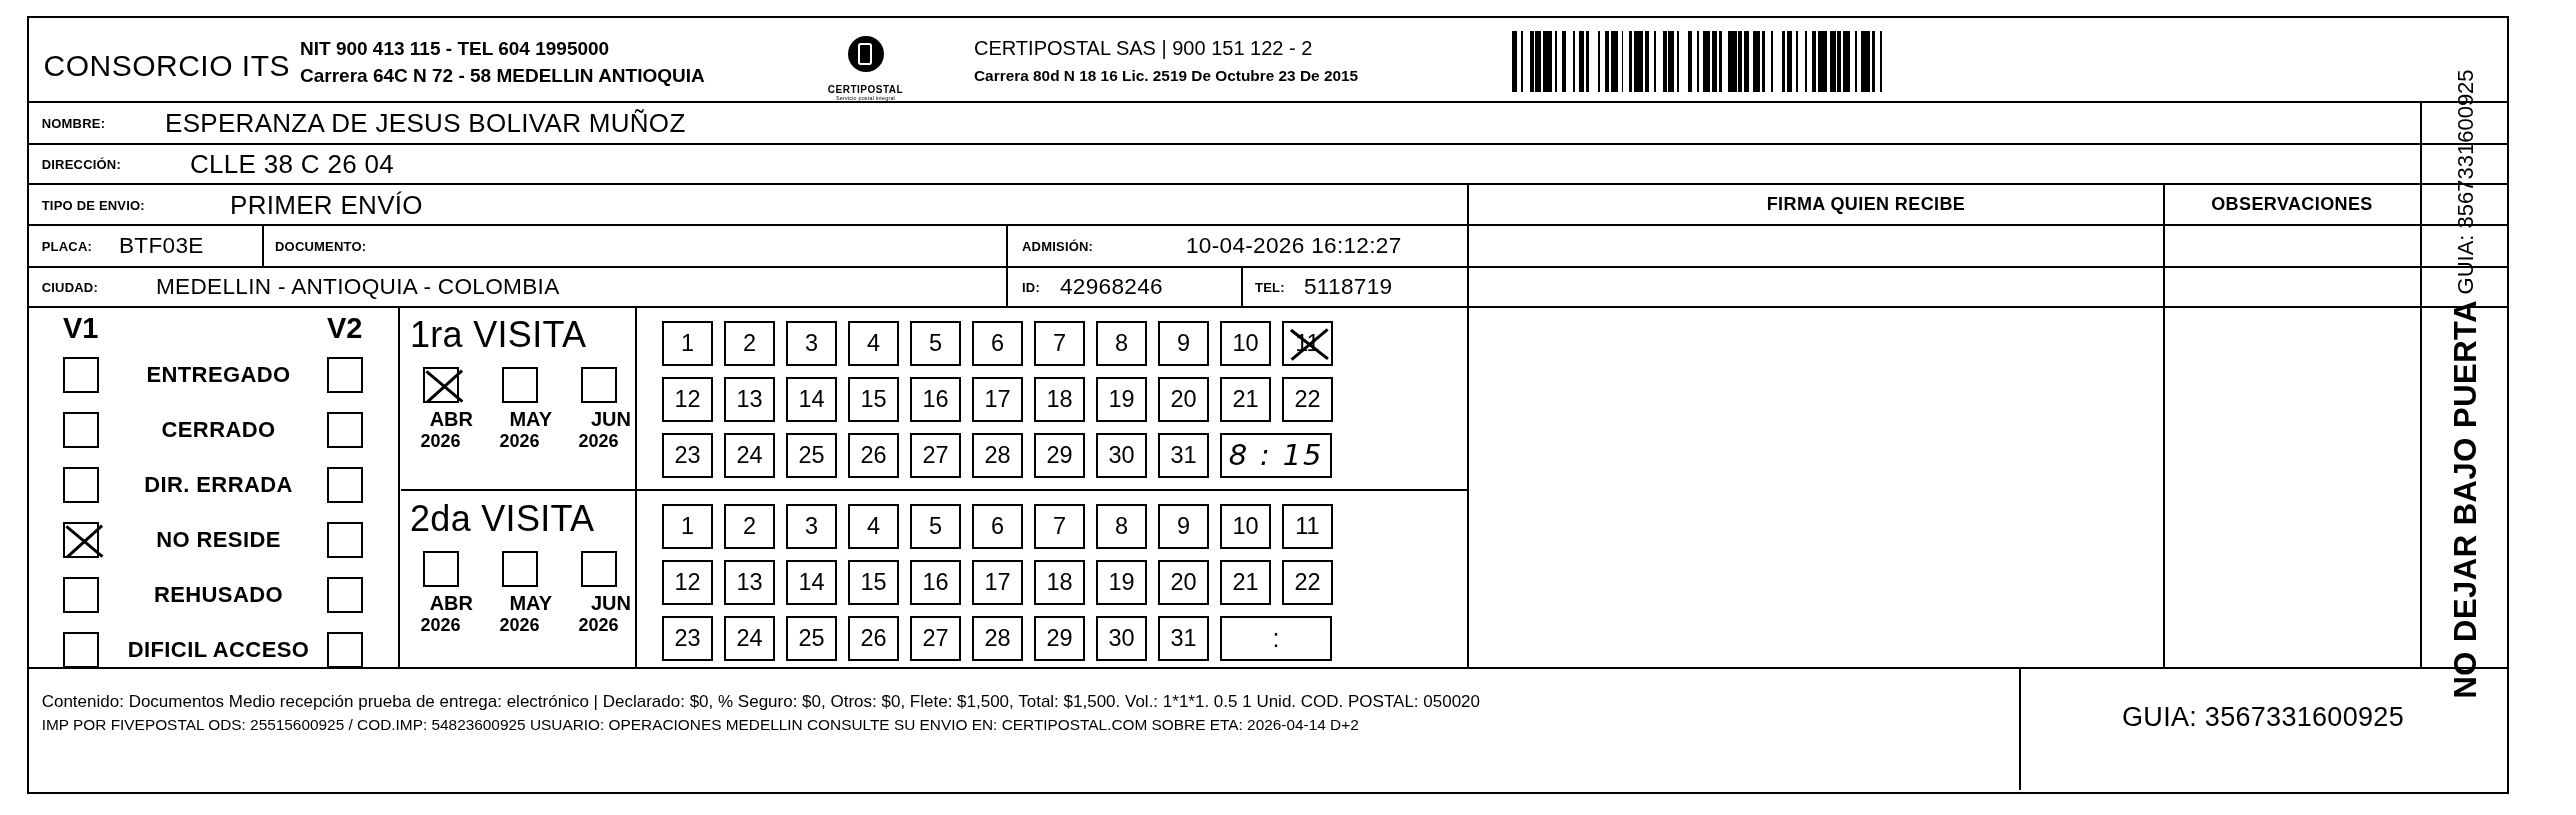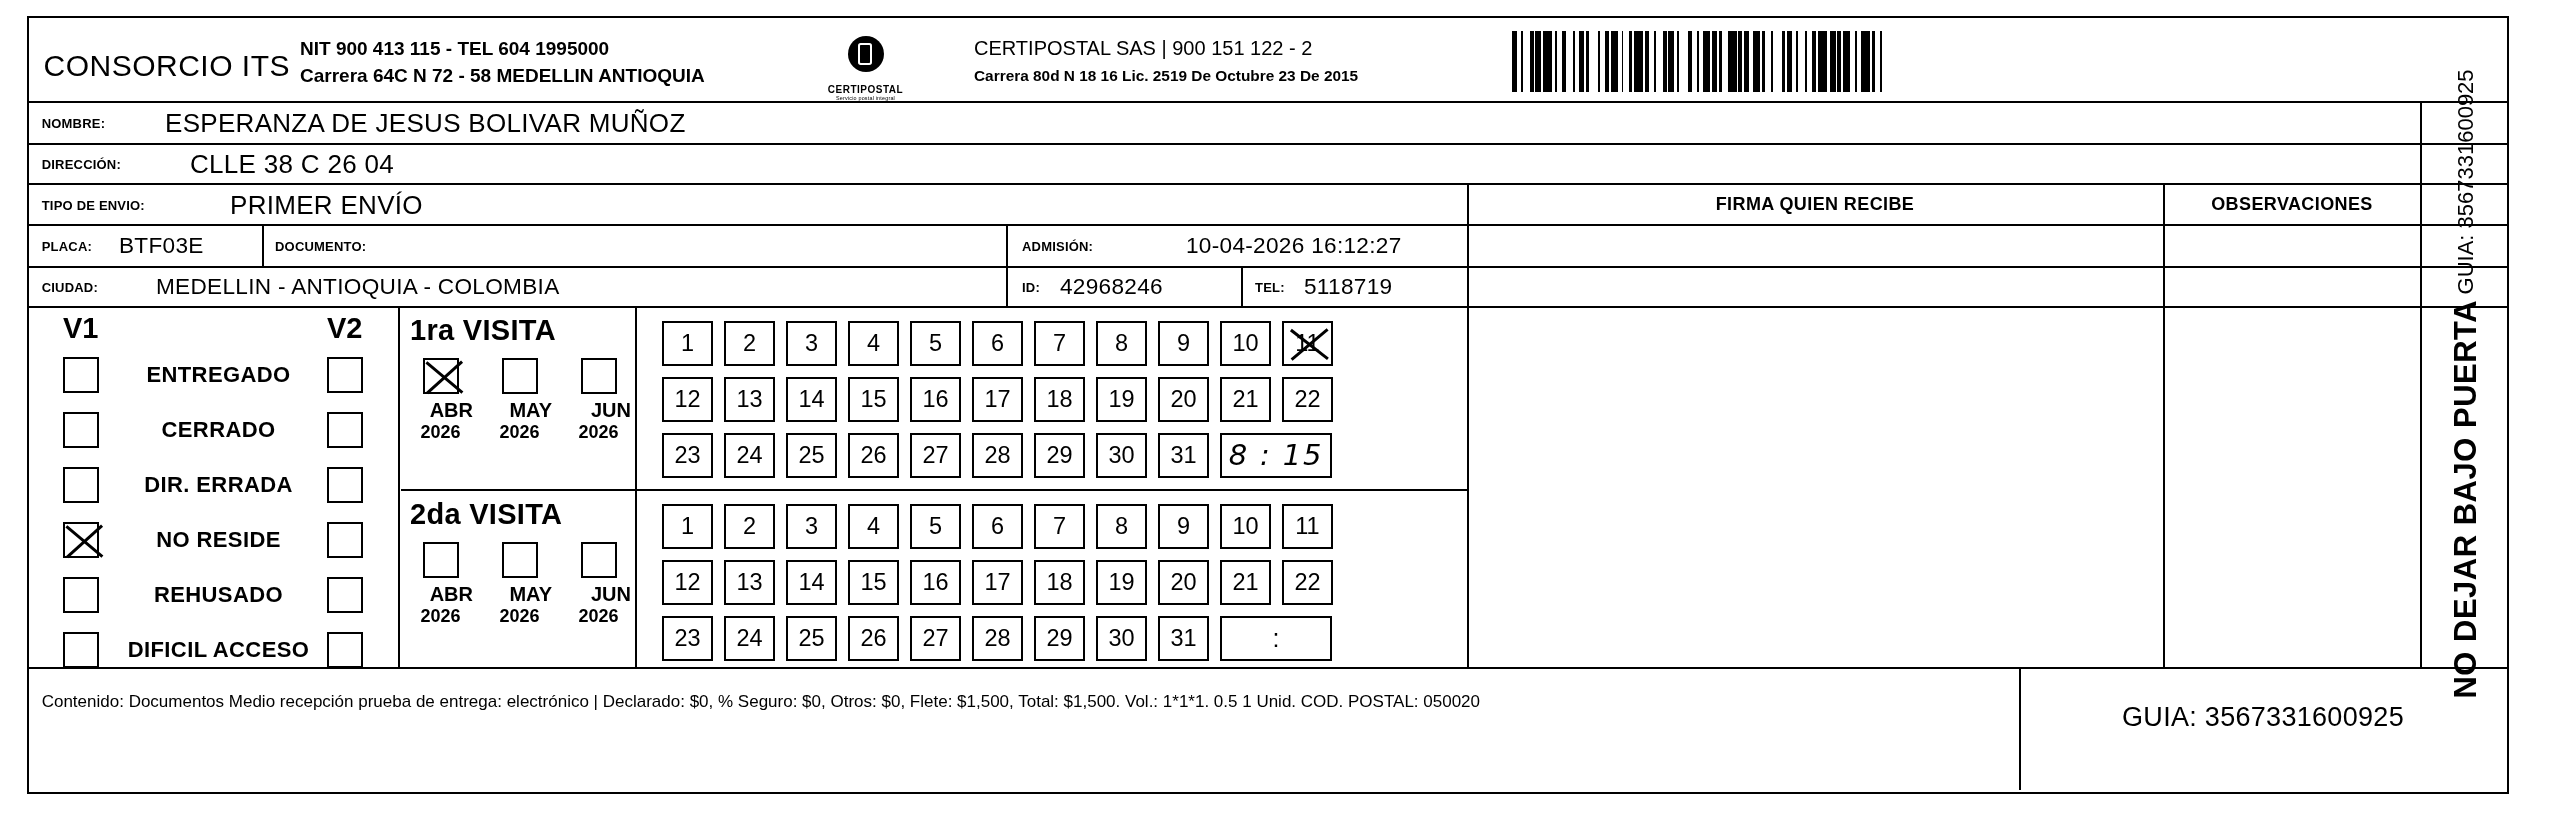--- a/index.html
+++ b/index.html
@@ -270,22 +270,22 @@
   .xmark::before { transform: rotate(40deg); }
   .xmark::after  { transform: rotate(-42deg); }
 
   
   .visita {
     position: absolute;
     width: 237px;
     box-sizing: border-box;
   }
   .visita-title {
-    font-size: 29px;
-    font-weight: bold;
+    font-size: 36px;
+    font-weight: normal;
     padding: 5.4px 0 0 9px;
     letter-spacing: 0.3px;
   }
   .months {
     display: flex;
     justify-content: space-around;
     margin-top: 11px;
   }
   .month {
     width: 65px;
@@ -520,21 +520,21 @@
     <div class="row r-direccion">
       <div class="pad cellkey" style="left:12.7px;">DIRECCIÓN:</div>
       <div class="pad cellval" style="left:161px;">CLLE 38 C   26 04</div>
     </div>
 
     <div class="row r-tipo">
       <div class="pad cellkey" style="left:12.7px;">TIPO DE ENVIO:</div>
       <div class="pad cellval" style="left:201px;">PRIMER ENVÍO</div>
       <div class="vsep" style="left:1438px;"></div>
       <div class="vsep" style="left:2134px;"></div>
-      <div class="firma-title" style="left:1438px; width:696px;">FIRMA QUIEN RECIBE</div>
+      <div class="firma-title" style="left:1489px; width:696px;">FIRMA QUIEN RECIBE</div>
       <div class="obs-title" style="left:2134px; width:258px;">OBSERVACIONES</div>
     </div>
 
     <div class="row r-placa">
       <div class="pad cellkey" style="left:12.7px;">PLACA:</div>
       <div class="pad cellval cellval-sm" style="left:90px;">BTF03E</div>
       <div class="vsep" style="left:233px;"></div>
       <div class="pad cellkey" style="left:246px;">DOCUMENTO:</div>
       <div class="vsep" style="left:977px;"></div>
       <div class="pad cellkey" style="left:993px;">ADMISIÓN:</div>
@@ -725,20 +725,21 @@
             <div class="day wide">:</div>
           </div>
         </div>
 
       <div class="vsep" style="left:1438px;"></div>
       <div class="vsep" style="left:2134px;"></div>
     </div>
 
     <div class="row r-foot">
       <div class="foot-line1">Contenido: Documentos Medio recepción prueba de entrega: electrónico | Declarado: $0, % Seguro: $0, Otros: $0, Flete: $1,500, Total: $1,500. Vol.: 1*1*1. 0.5  1 Unid. COD. POSTAL: 050020</div>
+      <div class="foot-line2">IMP POR FIVEPOSTAL ODS: 25515600925 / COD.IMP: 54823600925 USUARIO: OPERACIONES MEDELLIN CONSULTE SU ENVIO EN: CERTIPOSTAL.COM SOBRE ETA: 2026-04-14 D+2</div>
       <div class="foot-guia-box"></div>
       <div class="foot-guia">GUIA: 3567331600925</div>
     </div>
 
     <div class="vstrip">
       <div class="vstrip-inner">
         <span class="vstrip-main">NO DEJAR BAJO PUERTA</span>
         <span class="vstrip-guia">GUIA: 3567331600925</span>
       </div>
     </div>

